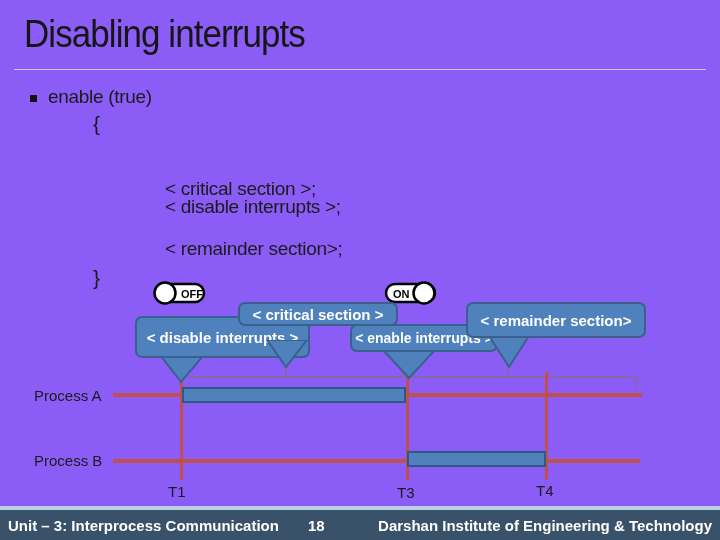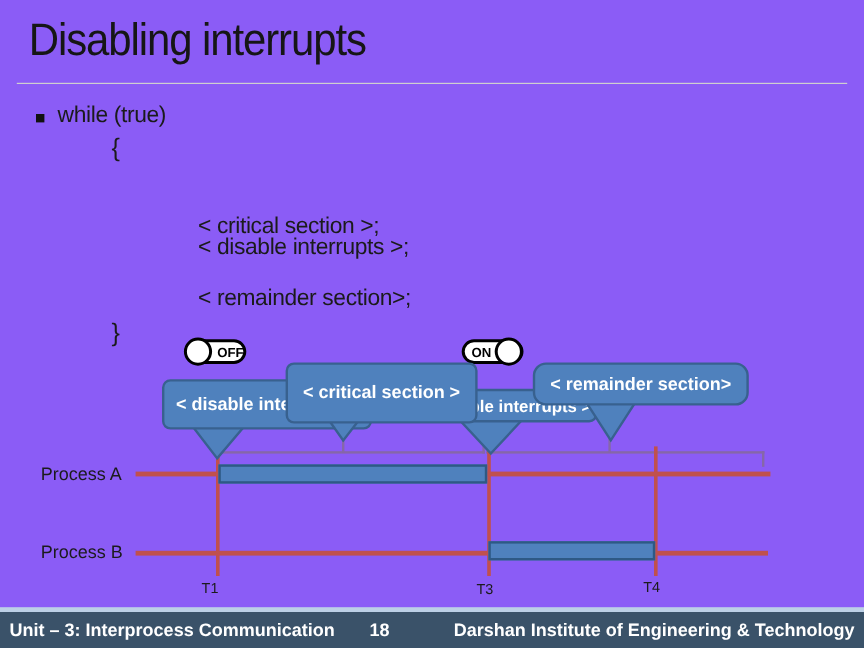--- a/index.html
+++ b/index.html
@@ -24,23 +24,23 @@
   #stmt-0{top:148px;margin-top:48px;} #stmt-1{top:178px;} #stmt-2{top:208px;} #stmt-3{top:238px;}
   #close-brace{left:93px;top:266px;font-size:21px;}
   
   .callout{
     background:#4f81bd;border:2px solid #38618f;border-radius:7px;
     color:#ffffff;font-weight:bold;font-size:15px;
     display:flex;align-items:center;justify-content:center;
     white-space:nowrap;overflow:hidden;box-sizing:border-box;
   }
   #callout-disable{left:135px;top:316px;width:175px;height:42px;z-index:2;}
-  #callout-critical{left:238px;top:302px;width:160px;height:51px;z-index:3;text-align:right;}
+  #callout-critical{left:238px;top:302px;width:160px;height:24px;z-index:3;text-align:right;}
   #callout-enable{left:350px;top:324px;width:148px;height:28px;z-index:1;font-size:14px;}
-  #callout-remainder{left:444px;top:302px;width:180px;height:36px;z-index:4;border-radius:11px;}
+  #callout-remainder{left:466px;top:302px;width:180px;height:36px;z-index:4;}
   .tail{position:absolute;z-index:5;}
   
   .redline{background:#c0504d;}
   #procA-line{left:113px;top:393px;width:529px;height:4px;}
   #procB-line{left:113px;top:459px;width:527px;height:4px;}
   .vline{width:3px;background:#c0504d;top:372px;height:108px;}
   #t1-line{left:180px;} #t3-line{left:406px;} #t4-line{left:545px;}
   .bar{background:#4f81bd;border:2px solid #2e5985;box-sizing:border-box;z-index:6;}
   #barA{left:182px;top:387px;width:224px;height:16px;}
   #barB{left:407px;top:451px;width:139px;height:16px;}
@@ -51,21 +51,21 @@
   .ptick{width:2px;}
   #b1-tick-l{left:181px;top:370px;height:8px;}
   #b1-tick-r{left:402px;top:370px;height:8px;}
   #crit-tick{left:285px;top:364px;height:13px;}
   #rem-tick{left:507px;top:364px;height:13px;}
   #b2-tick-r{left:635px;top:376px;height:13px;}
   
   .plabel{font-size:15px;color:#1b1b1b;white-space:nowrap;}
   #label-procA{left:34px;top:387px;}
   #label-procB{left:34px;top:452px;}
-  .tlabel{font-size:12px;color:#1b1b1b;}
+  .tlabel{font-size:15px;color:#1b1b1b;}
   #label-t1{left:168px;top:483px;}
   #label-t3{left:397px;top:484px;}
   #label-t4{left:536px;top:482px;}
   
   #footer-topline{left:0;top:506px;width:720px;height:4px;background:#bcd0e6;}
   #footer{
     left:0;top:510px;width:720px;height:30px;background:#3a5269;
     display:flex;align-items:center;color:#fff;font-size:15px;font-weight:bold;
   }
   #footer-unit{margin-left:8px;white-space:nowrap;}
@@ -74,21 +74,21 @@
 </style>
 </head>
 <body>
 
 <div id="slide">
 
   <div id="title" class="abs">Disabling interrupts</div>
   <div id="title-rule" class="abs"></div>
 
   <div id="bullet-square" class="abs"></div>
-  <div id="while-line" class="abs codetext">while (true)</div>
+  <div id="while-line" class="abs codetext">enable (true)</div>
   <div id="open-brace" class="abs codetext">{</div>
   <div id="stmt-0" class="abs codetext stmt">&lt; disable interrupts &gt;;</div>
   <div id="stmt-1" class="abs codetext stmt">&lt; critical section &gt;;</div>
   <div id="stmt-3" class="abs codetext stmt">&lt; remainder section&gt;;</div>
   <div id="close-brace" class="abs codetext">}</div>
 
   <svg class="abs" style="left:148px;top:280px;" width="60" height="26">
     <rect x="7" y="4" width="49" height="18" rx="9" fill="#ffffff" stroke="#000000" stroke-width="2.5"></rect>
     <circle cx="17" cy="13" r="10.5" fill="#ffffff" stroke="#000000" stroke-width="2.5"></circle>
     <text x="33" y="17.5" font-size="11" font-weight="bold" fill="#000000">OFF</text>

